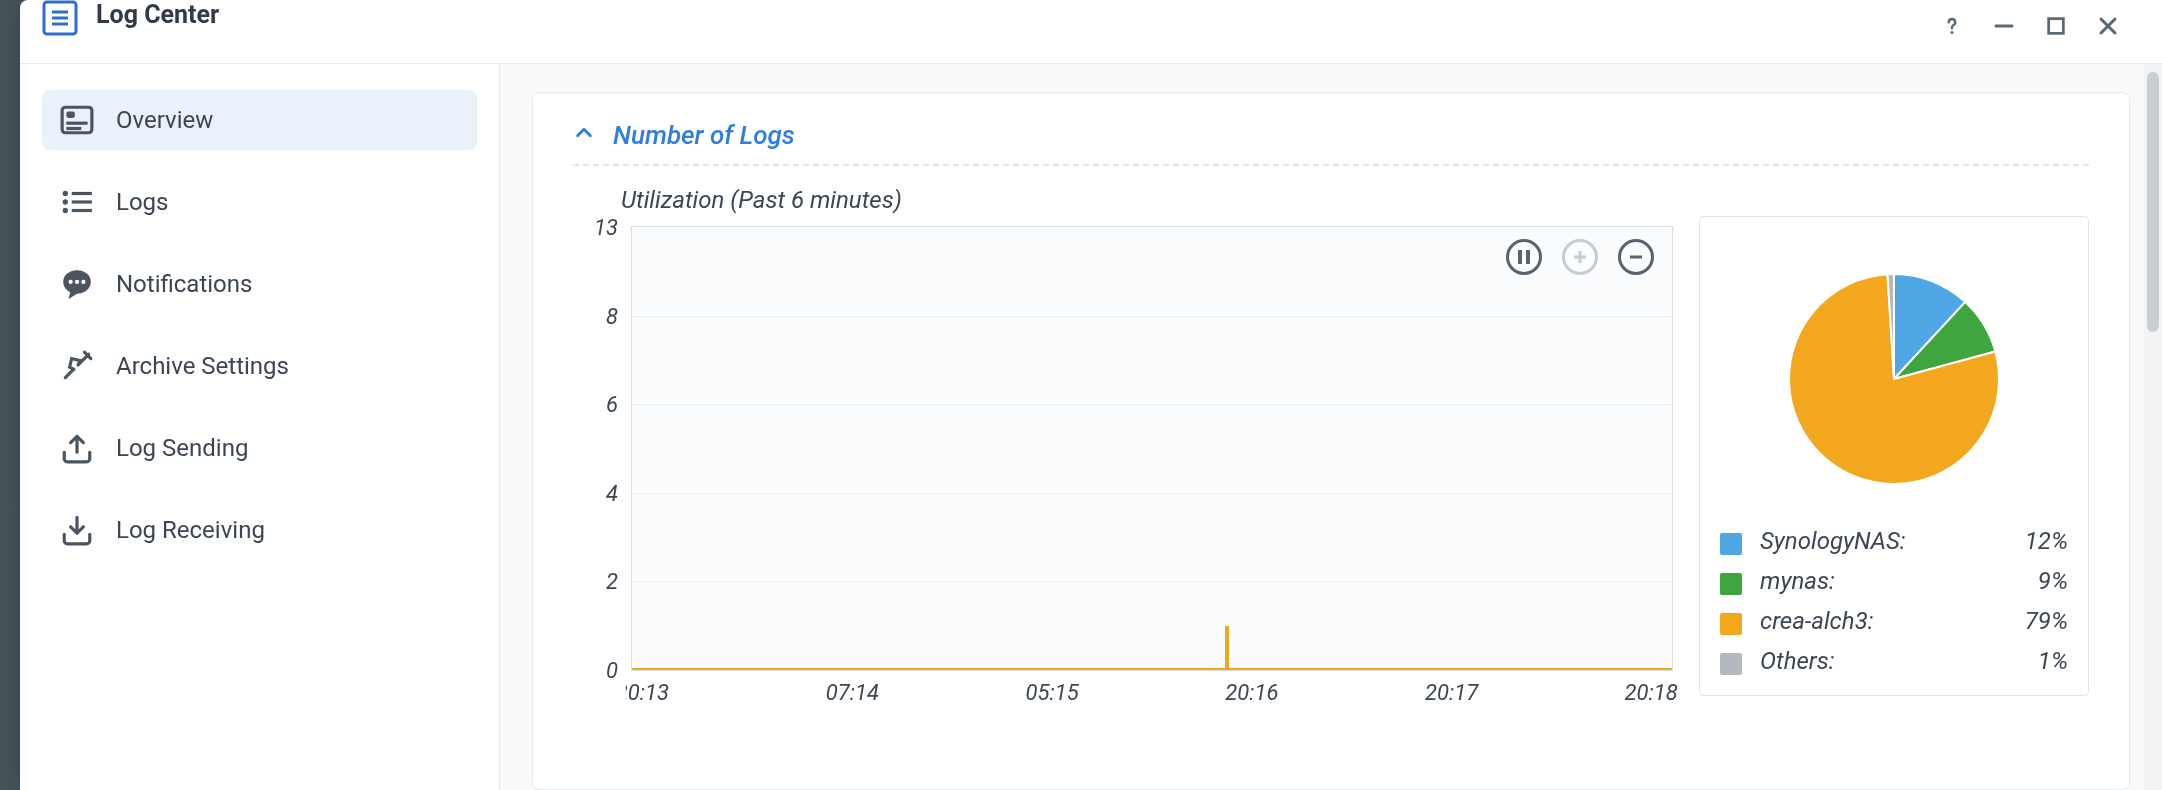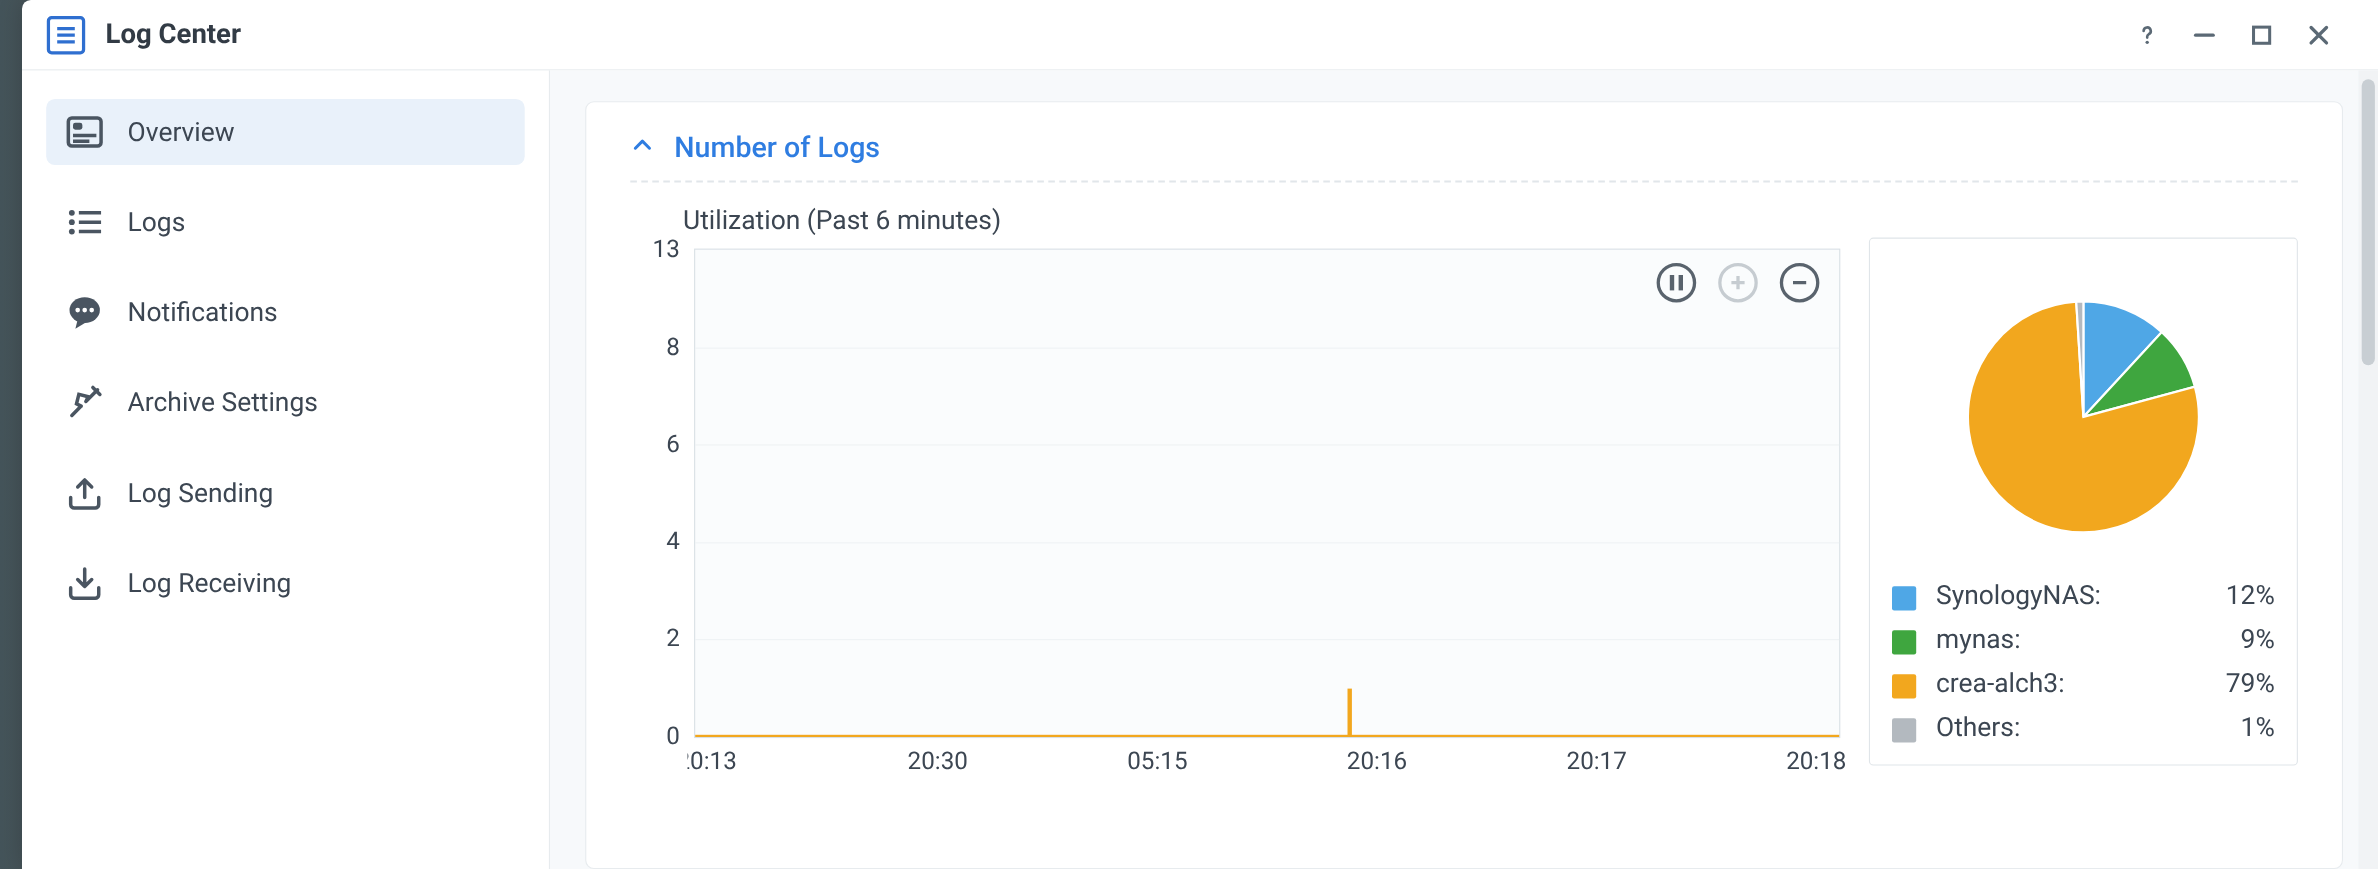--- a/index.html
+++ b/index.html
@@ -17,21 +17,20 @@
     left: 20px; right: 0; top: 0; bottom: 0;
     background: #fff;
     border-radius: 8px 0 0 0;
     box-shadow: 0 0 22px rgba(0,0,0,0.18);
     display: flex;
     flex-direction: column;
   }
   .titlebar {
     height: 64px;
     display: flex;
-    align-items: center;
     padding: 0 28px 0 22px;
     border-bottom: 1px solid #e7ebee;
   }
   .titlebar .app-icon { width: 36px; height: 36px; margin-right: 18px; }
   .titlebar .title {
     font-size: 25px; font-weight: 700; color: #323b45;
   }
   .titlebar .spacer { flex: 1; }
   .titlebar .win-btn {
     width: 52px; height: 52px; display: flex; align-items: center; justify-content: center;
@@ -57,20 +56,21 @@
   .nav-item .nav-icon {
     width: 34px; height: 34px; margin-right: 22px; flex-shrink: 0;
   }
   .content {
     flex: 1; background: #f7f9fb; padding: 28px 32px 0 32px; position: relative;
   }
   .panel {
     background: #fff; border: 1px solid #e7ebee; border-radius: 8px;
     padding: 27px 40px 18px 40px;
     height: 100%;
+    font-style: italic;
   }
   .section-header {
     display: flex; align-items: center; gap: 18px;
     color: #2f7de1; font-size: 26px; font-weight: 500;
     padding-bottom: 14px;
     border-bottom: 2px dashed #e1e6ea;
     cursor: pointer;
   }
   .subhead {
     font-size: 24px; color: #3c4652; margin: 20px 0 2px 48px;
@@ -268,21 +268,21 @@
                 <div class="grid-line" style="top: 354.4px;"></div>
                 <div class="y-tick" style="top: 354.4px;">2</div>
                 <div class="grid-line" style="top: 265.8px;"></div>
                 <div class="y-tick" style="top: 265.8px;">4</div>
                 <div class="grid-line" style="top: 177.2px;"></div>
                 <div class="y-tick" style="top: 177.2px;">6</div>
                 <div class="grid-line" style="top: 88.6px;"></div>
                 <div class="y-tick" style="top: 88.6px;">8</div>
                 <div class="y-tick" style="top: 0px;">13</div>
                 <div class="x-tick" style="left: 1%; clip-path: inset(0px 0px 0px 10px);">20:13</div>
-                <div class="x-tick" style="left: 21.2%;">20:30</div>
+                <div class="x-tick" style="left: 21.2%;">07:14</div>
                 <div class="x-tick" style="left: 40.4%;">05:15</div>
                 <div class="x-tick" style="left: 59.6%;">20:16</div>
                 <div class="x-tick" style="left: 78.8%;">20:17</div>
                 <div class="x-tick" style="left: 98%;">20:18</div>
               </div>
           </div>
 
           <div class="pie-box">
             <div class="pie-wrap">
               <svg id="pieSvg" width="220" height="220" viewBox="-110 -110 220 220">

